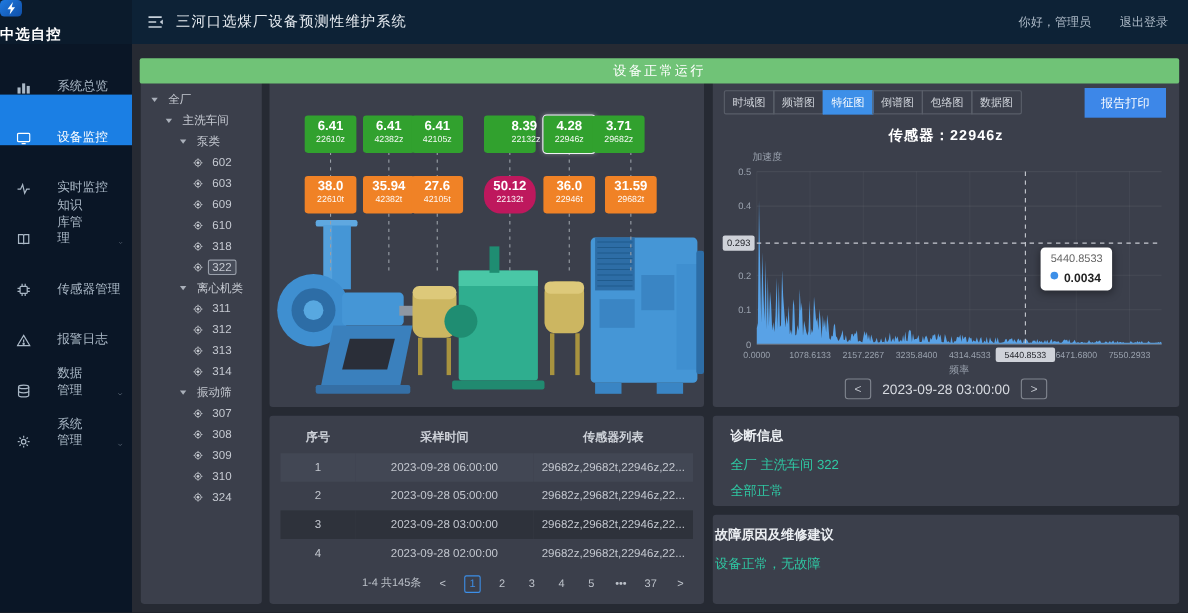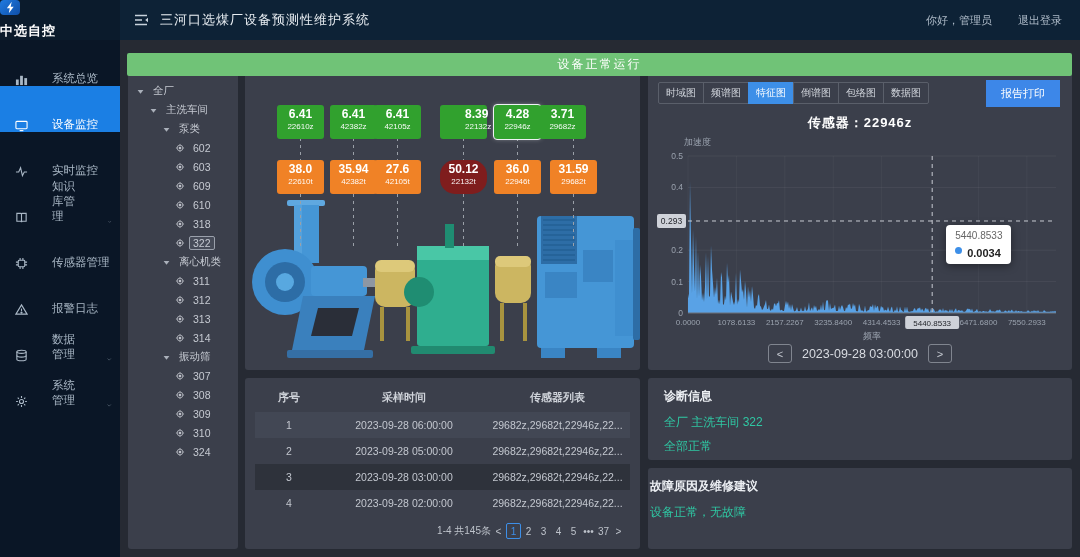--- a/index.html
+++ b/index.html
@@ -71,21 +71,21 @@
   .date-nav { position:absolute; left:0; bottom:7px; width:100%; display:flex; align-items:center; justify-content:center; gap:10px; }
   .dn-btn { width:24px; height:19px; border:1px solid #80858f; border-radius:3px; background:transparent; color:#c6cad2; font-size:11px; line-height:16px; cursor:pointer; font-family:inherit; }
   .dn-date { color:#d8dbe1; font-size:12.5px; }
 
   
   .tbl { width:100%; border-collapse:collapse; }
   .tbl th { color:#ced2d9; font-size:11px; font-weight:bold; height:30px; text-align:center; }
   .tbl td { color:#c3c7cf; font-size:10.5px; height:26px; text-align:center; }
   .tbl tr.r0 { background:#424754; }
   .tbl tr.rsel { background:#2e323b; }
-  .pager { display:flex; align-items:center; justify-content:flex-end; gap:0; margin-top:7px; padding-right:4px; color:#bdc2ca; font-size:10px; }
+  .pager { display:flex; justify-content:flex-end; gap:12px; margin-top:7px; padding-right:4px; color:#bdc2ca; font-size:10px; }
   .pg { min-width:15px; height:16px; line-height:16px; text-align:center; cursor:pointer; border-radius:2px; border:1px solid transparent; }
   .pg.cur { border-color:#3d8fe8; color:#3d8fe8; }
 
   
   .ip-title { color:#eceff3; font-size:12px; font-weight:bold; margin-bottom:9px; }
   .ip-line { font-size:12px; margin-bottom:7px; }
 </style>
 </head>
 <body>
 
@@ -420,21 +420,21 @@
         <div class="bid">42105z</div>
       </div>
       <div class="badge" style="left: 129px; top: 88px; background: rgb(240, 130, 38);">
         <div class="bval">27.6</div>
         <div class="bid">42105t</div>
       </div>
       <div class="badge" style="left: 195px; top: 33px; background: rgb(49, 161, 46); padding-left: 25px;">
         <div class="bval">8.39</div>
         <div class="bid">22132z</div>
       </div>
-      <div class="badge" style="left: 195px; top: 88px; background: #7f1d1d; border-radius: 15px;">
+      <div class="badge" style="left: 195px; top: 88px; background: #be185d; border-radius: 15px;">
         <div class="bval">50.12</div>
         <div class="bid">22132t</div>
       </div>
       <div class="badge sel" style="left: 249px; top: 33px; background: rgb(49, 161, 46);">
         <div class="bval">4.28</div>
         <div class="bid">22946z</div>
       </div>
       <div class="badge" style="left: 249px; top: 88px; background: rgb(240, 130, 38);">
         <div class="bval">36.0</div>
         <div class="bid">22946t</div>

